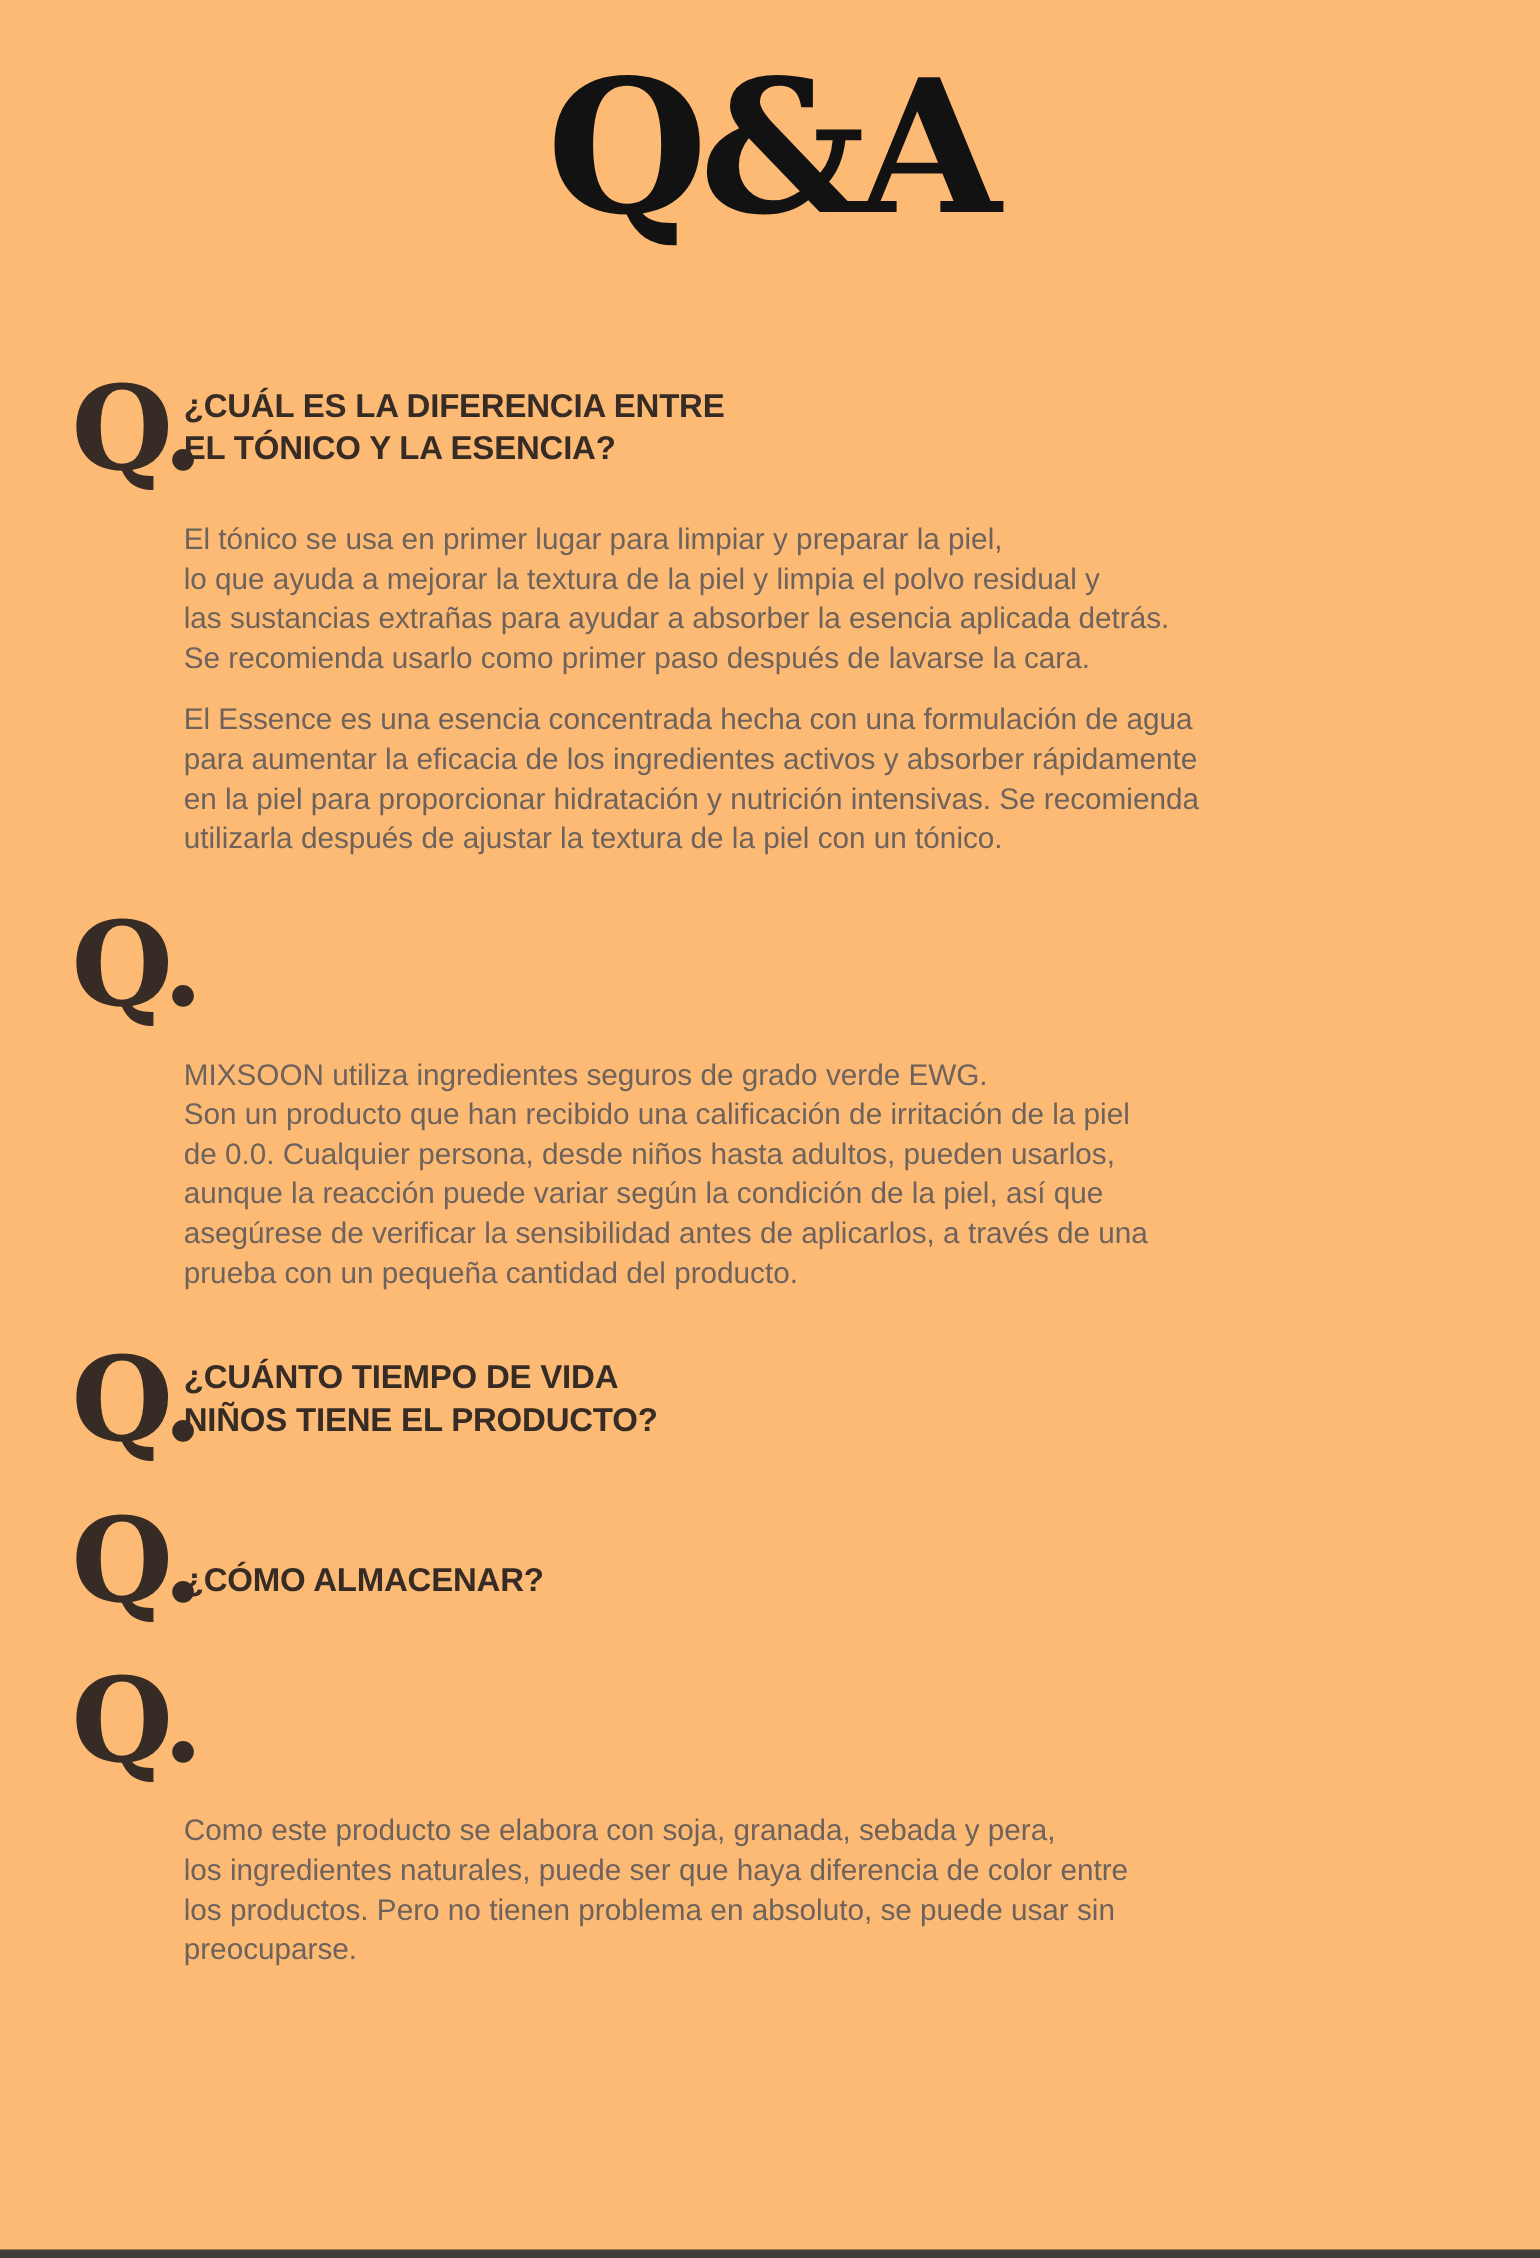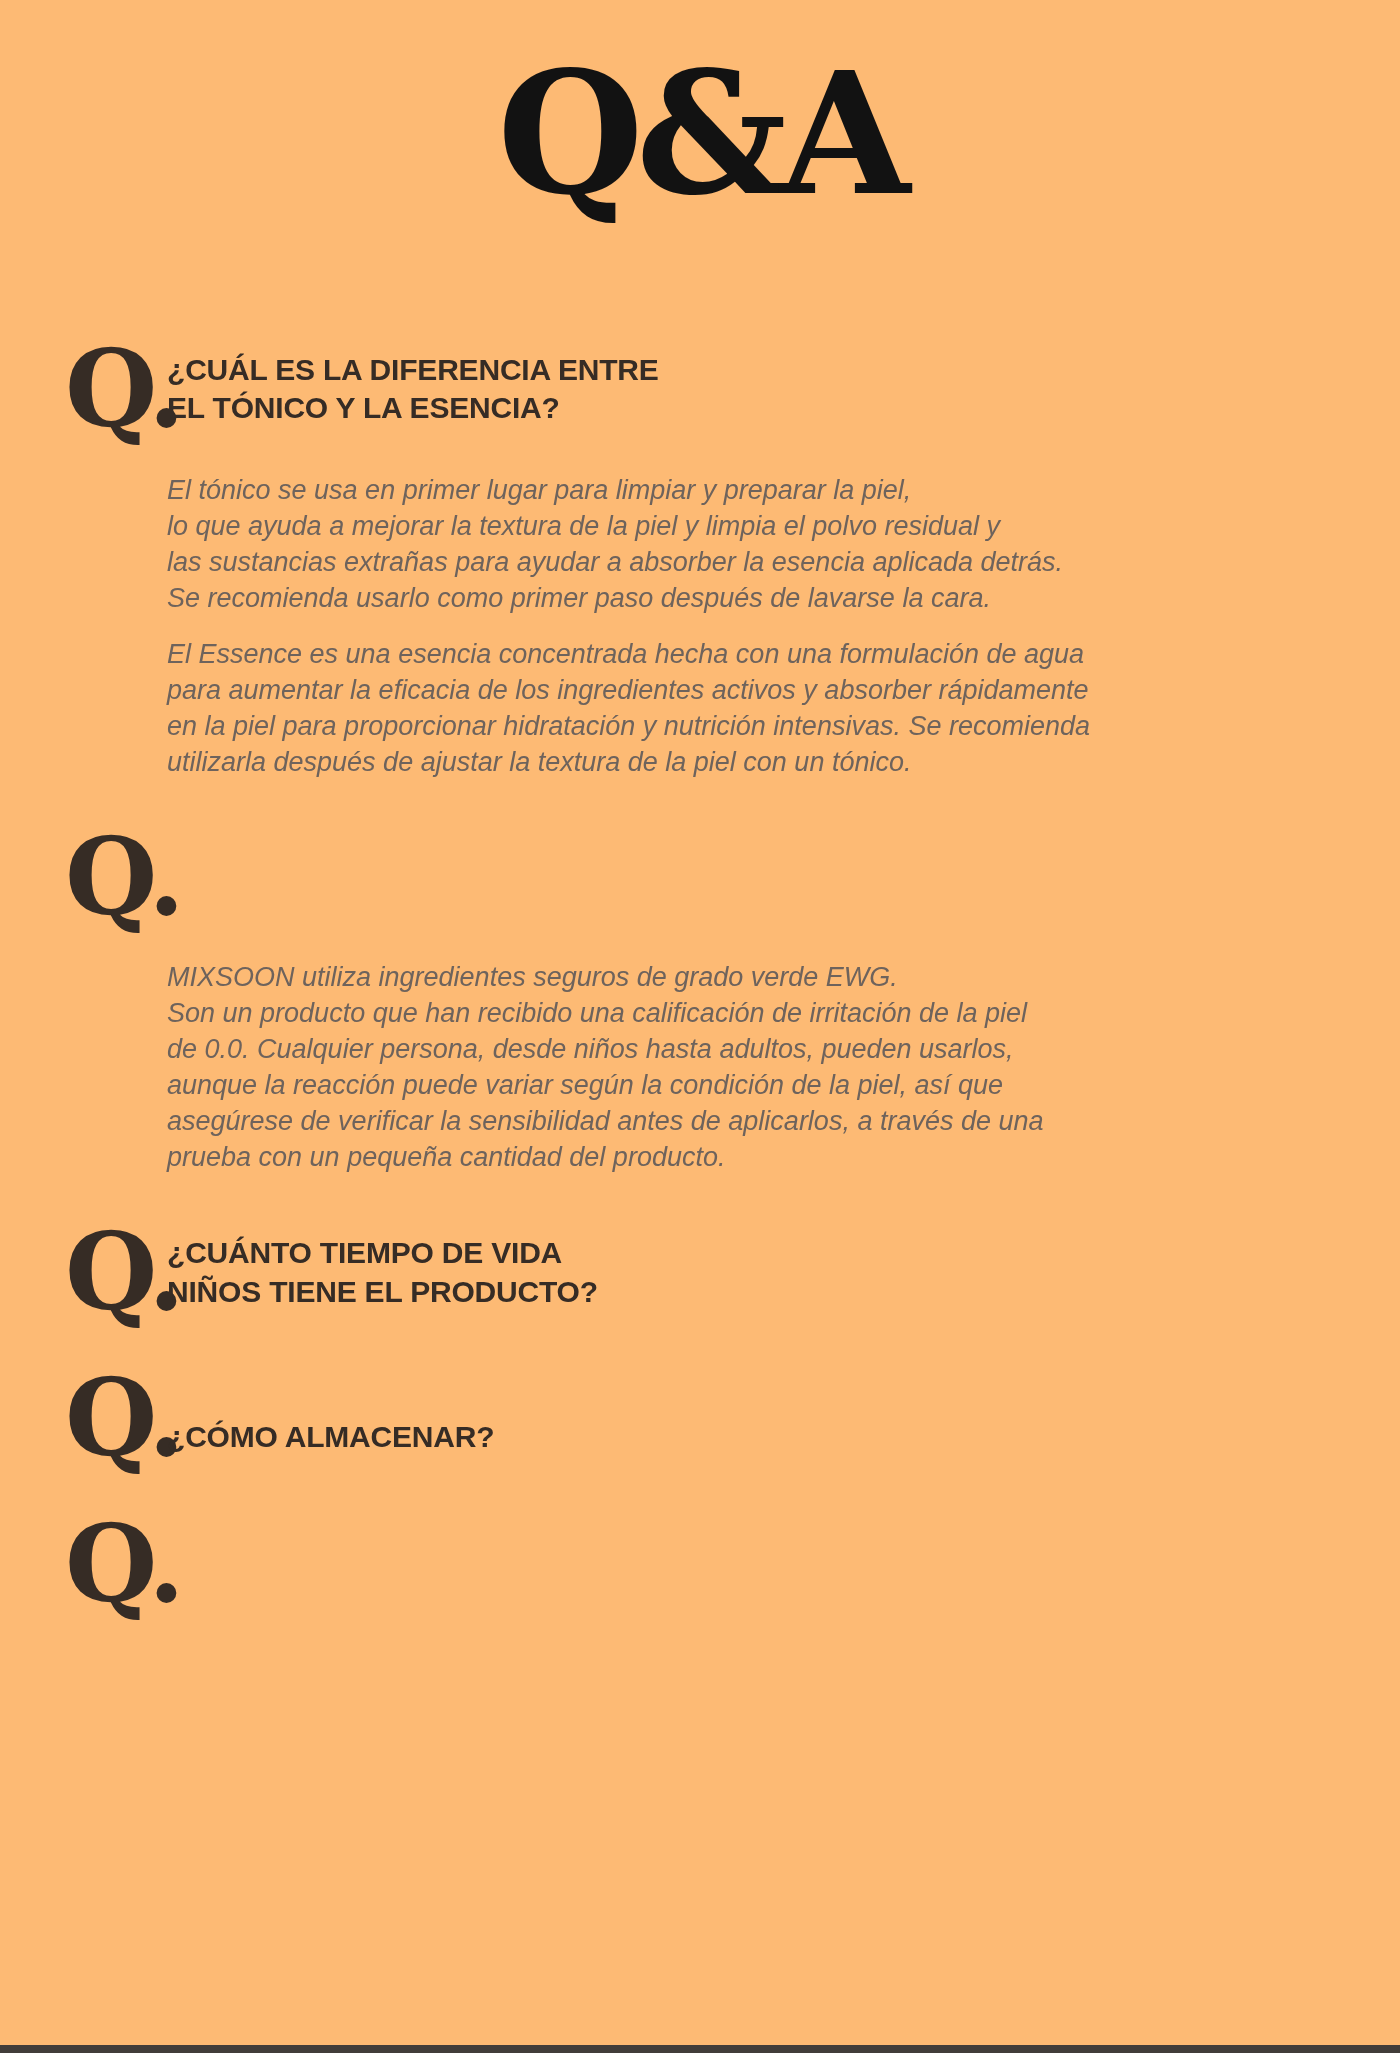--- a/index.html
+++ b/index.html
@@ -62,21 +62,20 @@
   }
 
   .answers { margin: 34px 0 0 102px; }
 
   .answer {
     margin: 0 0 20px 0;
     font-size: 27px;
     line-height: 1.335;
     color: #6e635c;
     white-space: pre-line;
-    font-style: italic;
   }
   .answer:last-child { margin-bottom: 0; }
 
   .bottom-bar {
     position: absolute;
     left: 0; right: 0; bottom: 0;
     height: 8px;
     background: #413d3a;
   }
 </style>
@@ -133,19 +132,25 @@
       <div class="qa-header">
         <div class="q-icon">Q.</div>
         <h2 class="question">¿CÓMO ALMACENAR?</h2>
       </div>
     </section>
 
     <section class="qa-section">
       <div class="qa-header">
         <div class="q-icon">Q.</div>
       </div>
+      <div class="answers">
+        <p class="answer">Como este producto se elabora con soja, granada, sebada y pera,
+los ingredientes naturales, puede ser que haya diferencia de color entre
+los productos. Pero no tienen problema en absoluto, se puede usar sin
+preocuparse.</p>
+      </div>
     </section>
 
   </div>
 
   <div class="bottom-bar"></div>
 
 </div>
 
 </body></html>

